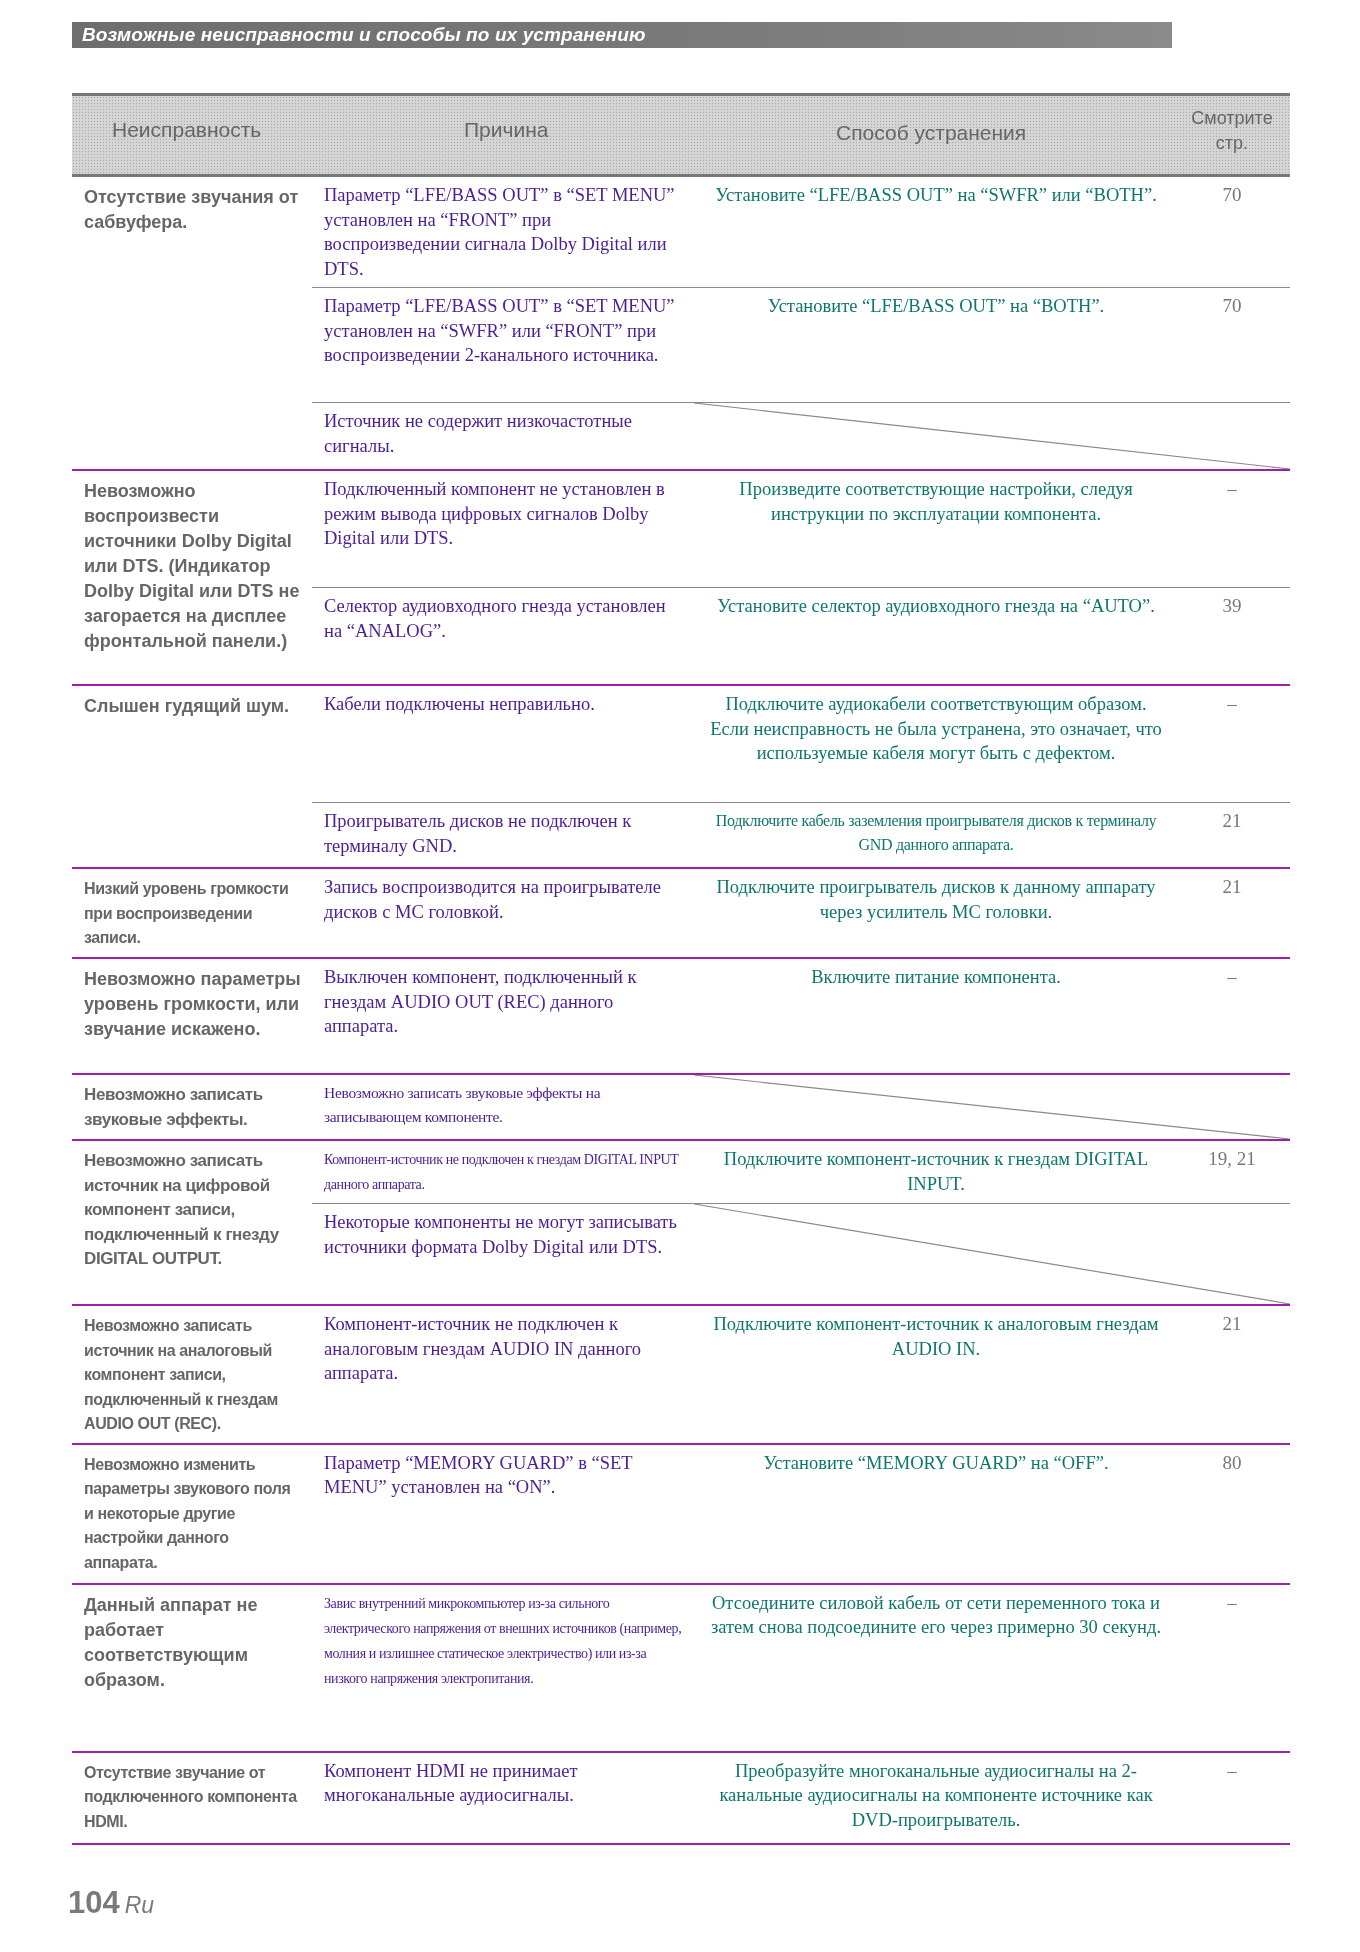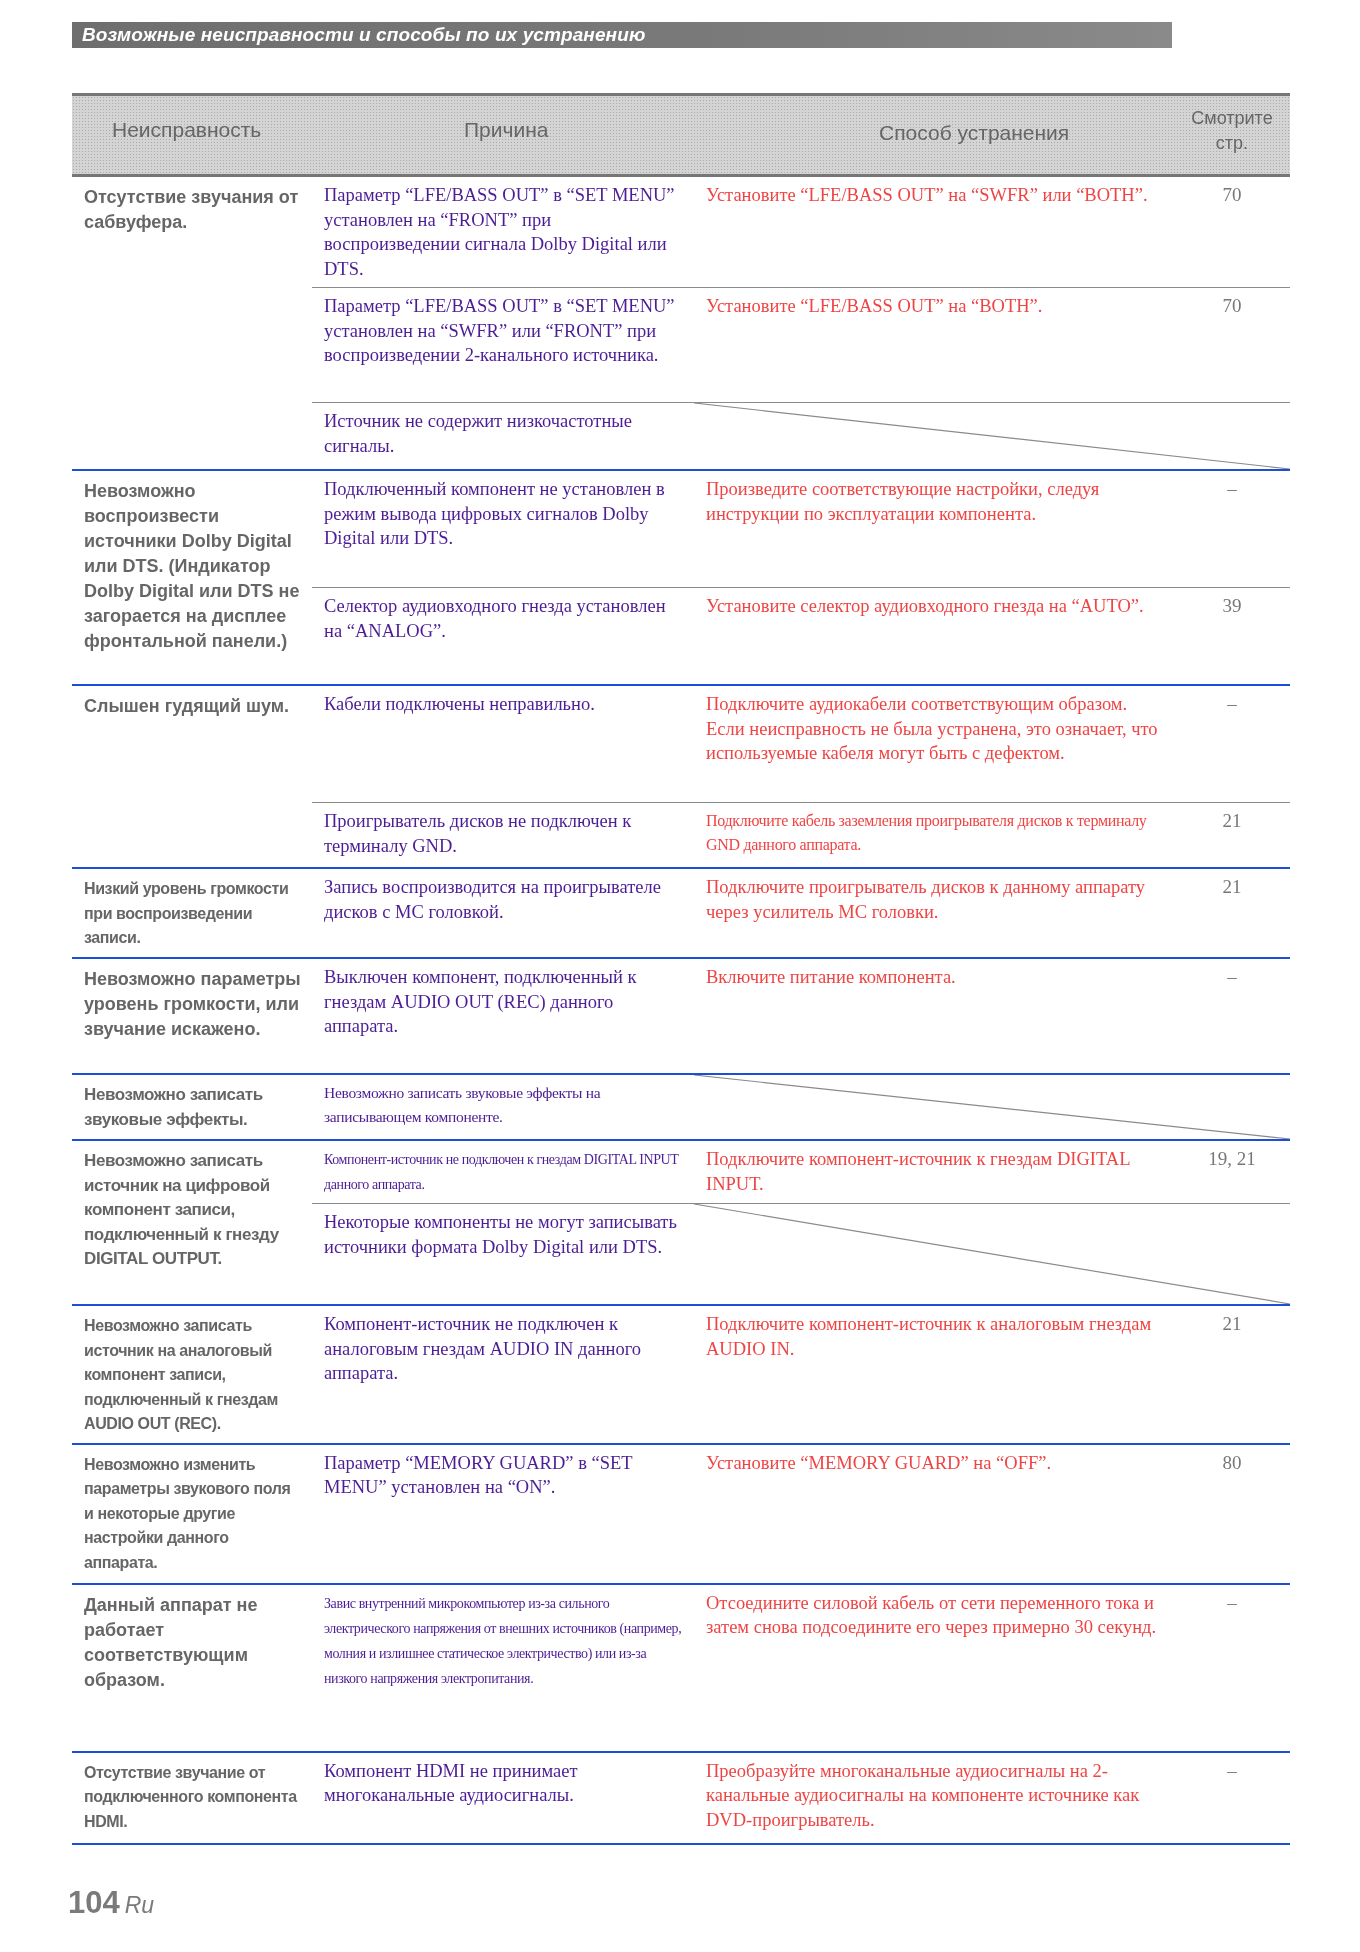--- a/index.html
+++ b/index.html
@@ -16,36 +16,36 @@
   .table-wrap { position: absolute; left: 72px; top: 93px; width: 1218px; }
   .thead {
     position: relative; height: 78px; border-top: 3px solid #777; border-bottom: 3px solid #777;
     background-color: #d4d4d4;
     background-image: radial-gradient(#a9a9a9 0.8px, transparent 0.9px);
     background-size: 3px 3px;
   }
   .th { position: absolute; font-family: "Liberation Sans", sans-serif; font-weight: normal; color: #666; font-size: 21px; }
   .th.c1 { left: 40px; top: 22px; }
   .th.c2 { left: 392px; top: 22px; }
-  .th.c3 { left: 764px; top: 25px; margin-left: 43px; }
+  .th.c3 { left: 764px; top: 25px; }
   .th.c4 { right: 8px; top: 10px; width: 100px; text-align: center; font-size: 18px; line-height: 25px; }
 
-  .row { position: relative; display: flex; border-bottom: 2px solid #1d4ed8; }
+  .row { position: relative; display: flex; border-bottom: 2px solid #a21caf; }
   .c-problem { width: 240px; padding: 8px 10px 6px 12px; box-sizing: border-box;
     font-family: "Liberation Sans", sans-serif; font-weight: bold; color: #666; font-size: 18px; line-height: 25px; }
   .c-problem.narrow { font-size: 16px; line-height: 24.5px; font-weight: bold; letter-spacing: -0.4px; }
   .sub-col { flex: 1; display: flex; flex-direction: column; }
   .sub { display: flex; position: relative; border-bottom: 1.5px solid #8a8a8a; min-height: 40px; }
   .sub:last-child { border-bottom: none; }
   .c-cause { width: 382px; padding: 6px 10px 6px 12px; box-sizing: border-box;
     font-family: "Liberation Serif", serif; color: #4c1d95; font-size: 18.5px; line-height: 24.5px; }
   .c-cause.small { font-size: 15.5px; line-height: 24px; letter-spacing: -0.3px; }
   .c-cause.tiny { font-size: 14px; line-height: 25px; letter-spacing: -0.4px; }
   .c-fix { width: 480px; padding: 6px 8px 6px 12px; box-sizing: border-box;
-    font-family: "Liberation Serif", serif; color: #ef4444; font-size: 18.5px; line-height: 24.5px; }
+    font-family: "Liberation Serif", serif; color: #0f766e; font-size: 18.5px; line-height: 24.5px; text-align: center; }
   .c-fix.small { font-size: 16px; line-height: 24px; letter-spacing: -0.3px; }
   .c-page { flex: 1; padding: 6px 0; text-align: center;
     font-family: "Liberation Serif", serif; color: #777; font-size: 19px; line-height: 24.5px; }
   .diag { position: absolute; left: 382px; right: 0; top: 0; bottom: 0; pointer-events: none; }
   .diag svg { width: 100%; height: 100%; display: block; }
   .page-foot { position: absolute; left: 68px; top: 1885px; font-family: "Liberation Sans", sans-serif; color: #7a7a7a; }
   .page-foot .num { font-size: 31px; font-weight: bold; }
   .page-foot .lang { font-size: 23px; font-style: italic; margin-left: 5px; }
 </style>
 </head>

